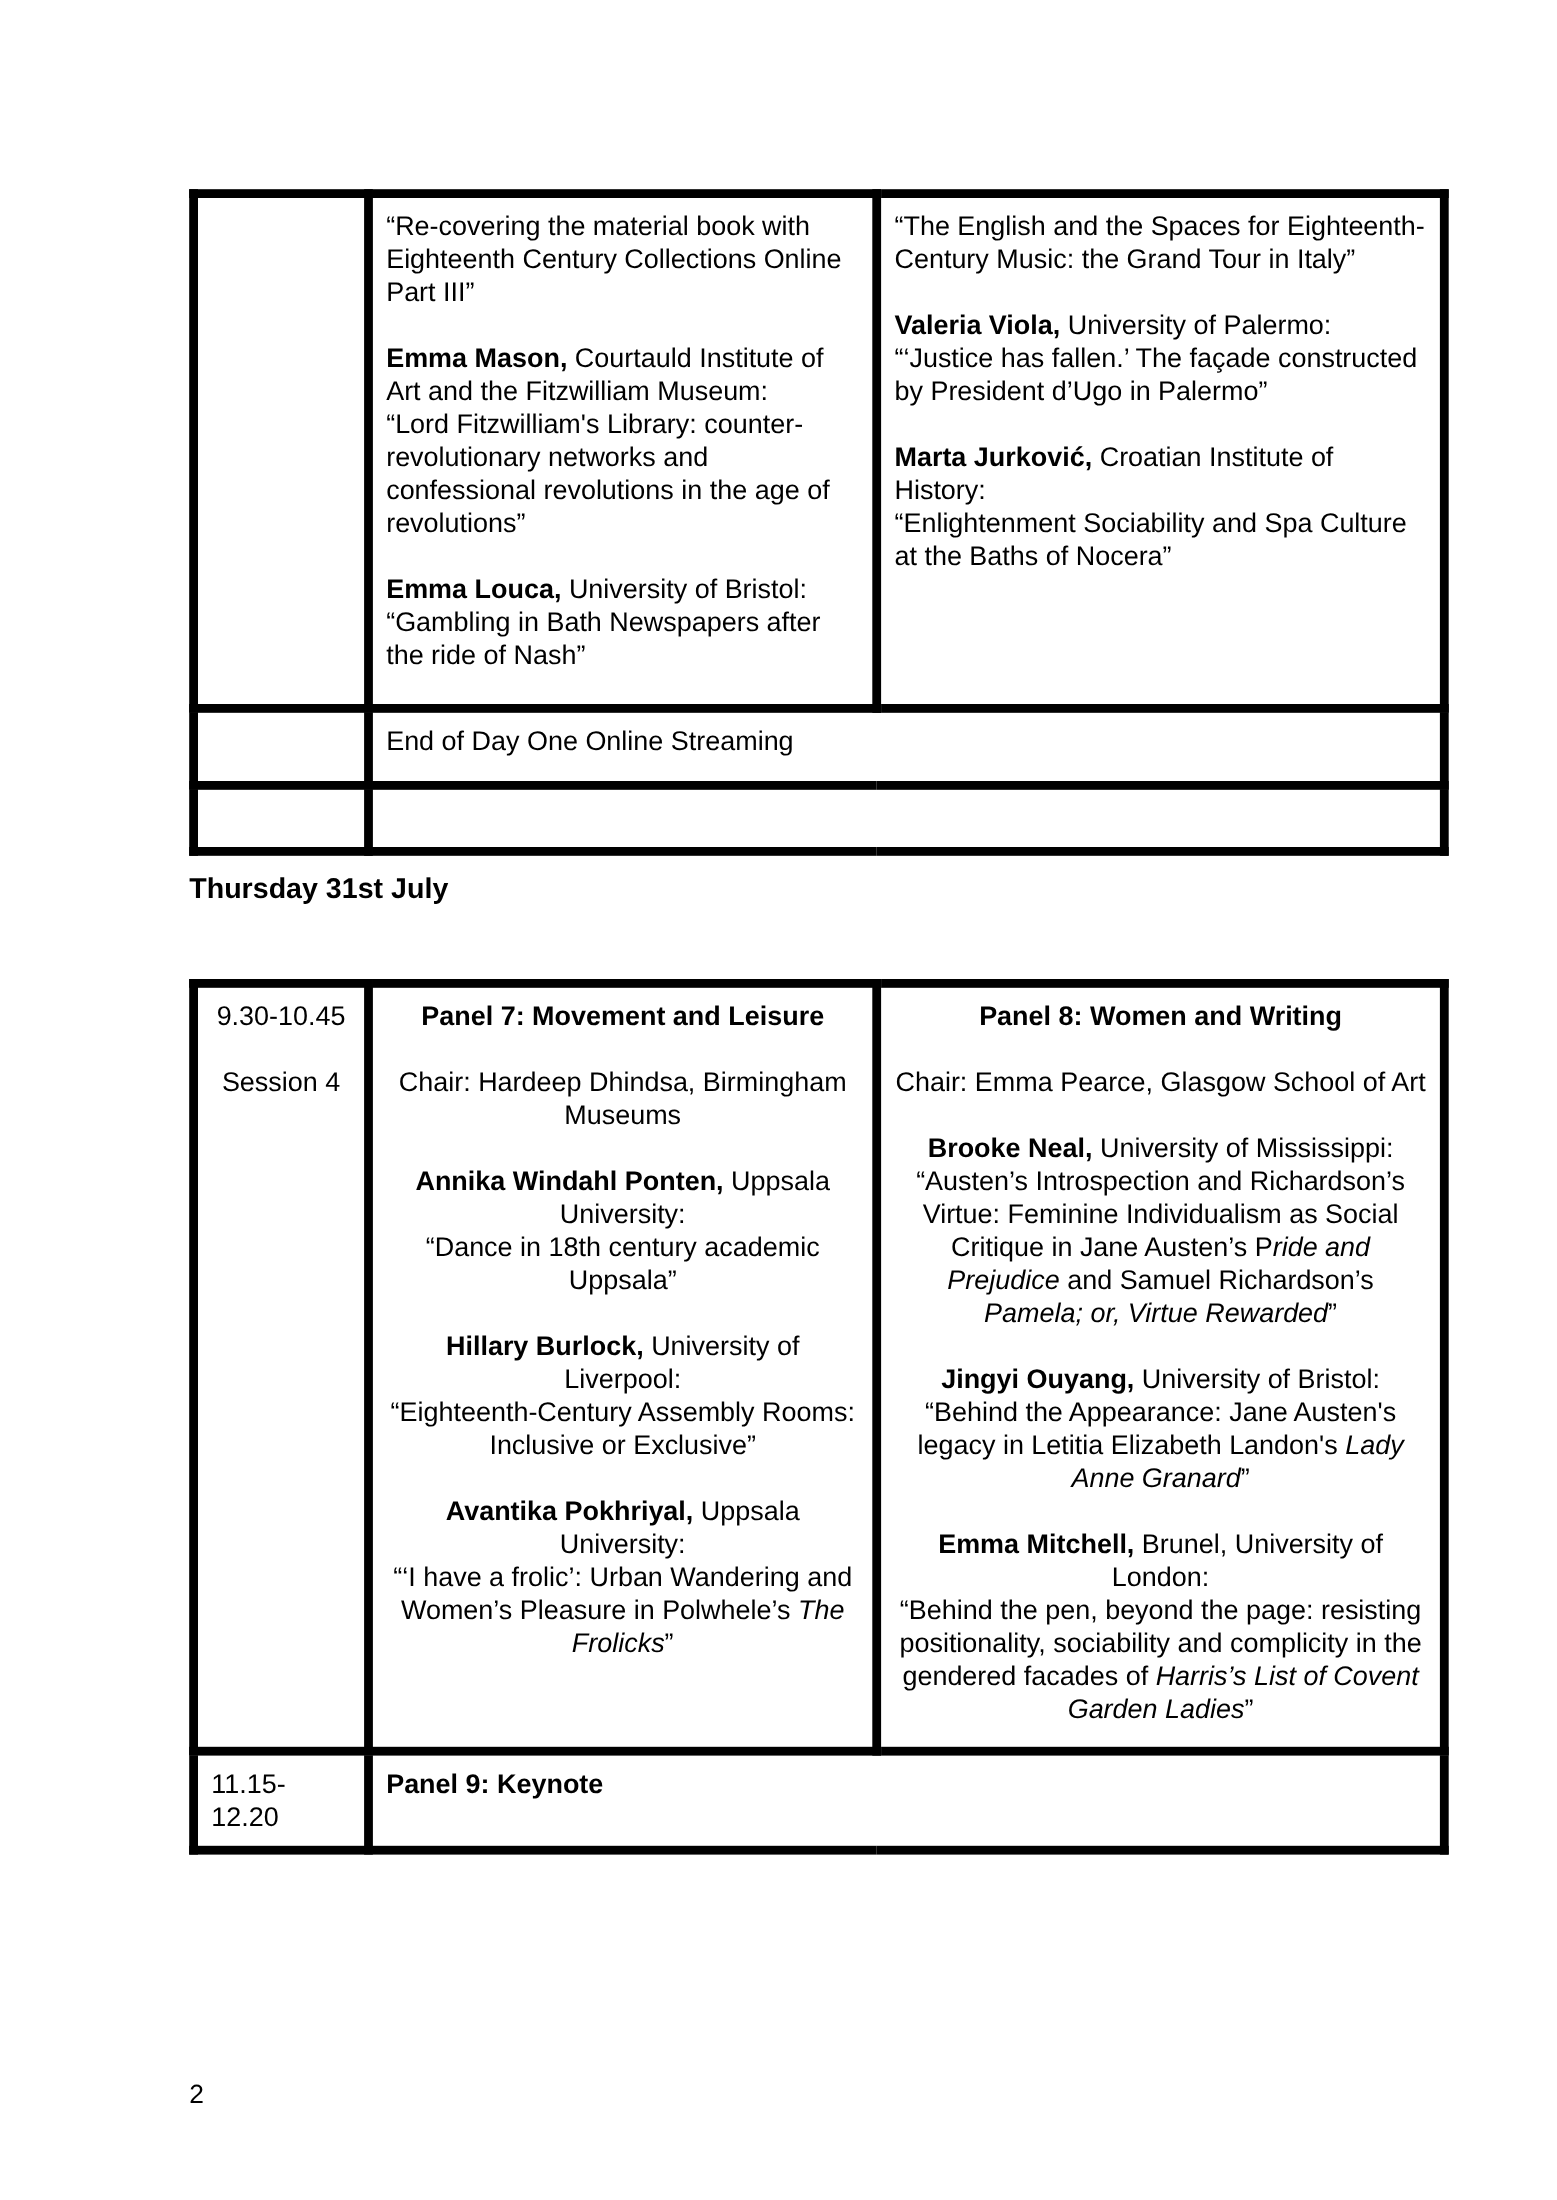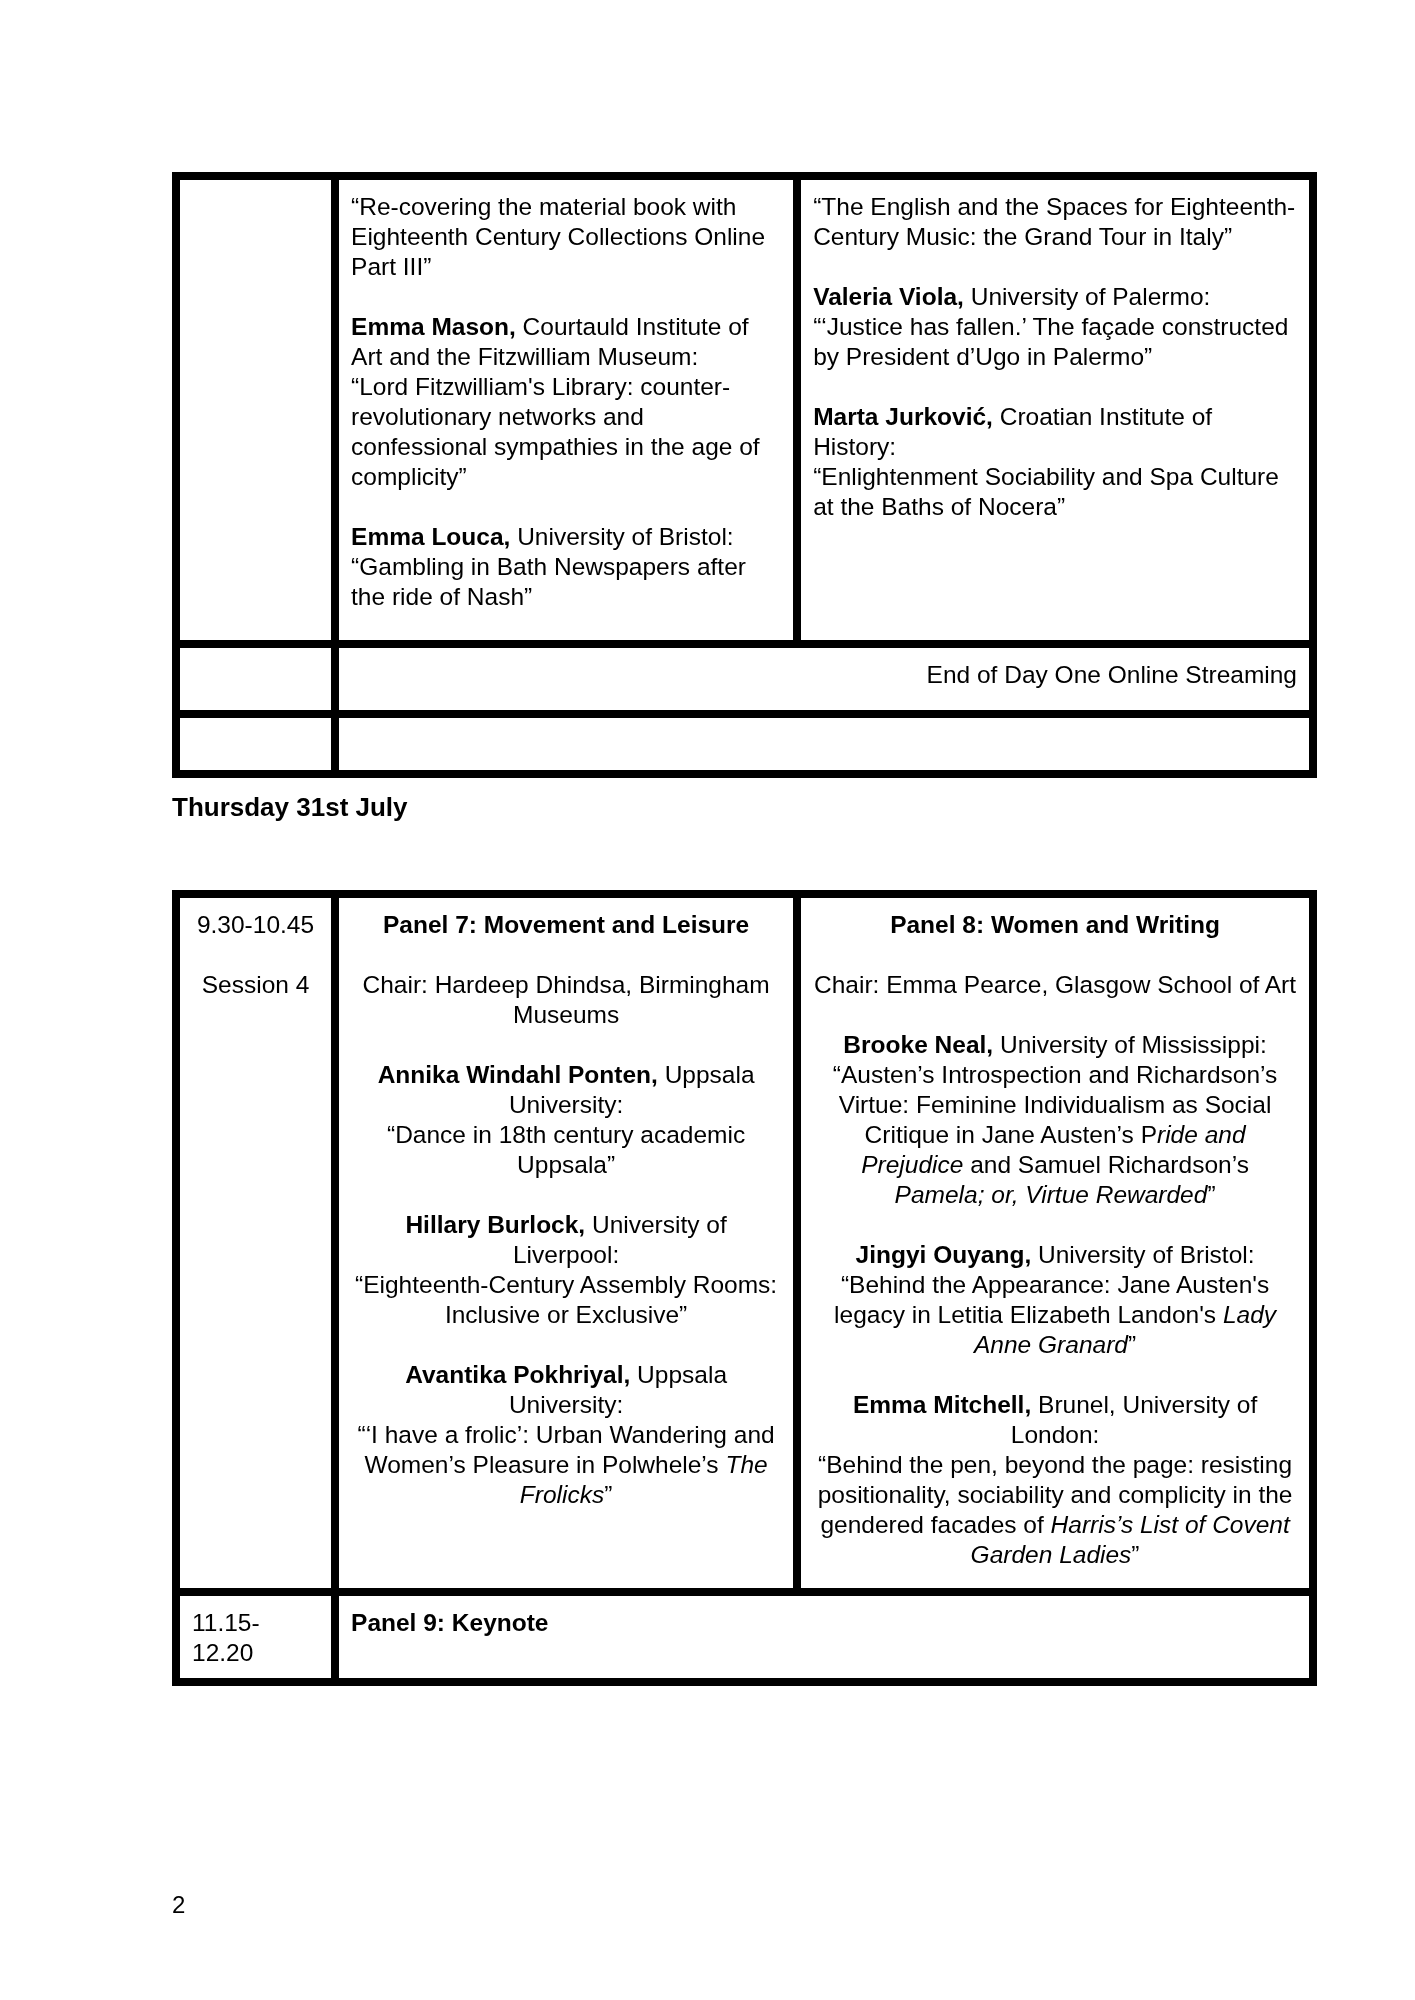--- a/index.html
+++ b/index.html
@@ -16,21 +16,21 @@
   .col-b { width: 480px; }
   p { margin: 0; }
   .gap { margin-top: 30px; }
   b { font-weight: bold; }
   i { font-style: italic; }
   .hdr { text-decoration: underline; }
   .day-heading {
     position: absolute; left: 172px; top: 792px; font-weight: bold; font-size: 26px;
   }
   .page-number { position: absolute; left: 172px; top: 1890px; font-size: 24px; }
-  .row-end td { height: 40px; text-align: right; }
+  .row-end td { height: 40px; }
   .row-empty td { height: 30px; }
   .row-break td { height: 60px; }
   .row-keynote td { height: 32px; }
   .row-head td { height: 30px; }
   .row-panels td { height: 668px; text-align: center; }
   .row-t1 td { height: 438px; }
 </style>
 </head>
 <body>
 
@@ -40,21 +40,21 @@
       <col class="col-a">
       <col class="col-b">
     </colgroup>
   <tbody>
       <tr class="row-t1">
     <td></td>
     <td>
       <p>“Re-covering the material book with Eighteenth Century Collections Online Part III”</p>
       <p class="gap">
         <b>Emma Mason,</b><span> Courtauld Institute of Art and the Fitzwilliam Museum:</span><br>
-        <span>“Lord Fitzwilliam's Library: counter-revolutionary networks and confessional sympathies in the age of complicity”</span>
+        <span>“Lord Fitzwilliam's Library: counter-revolutionary networks and confessional revolutions in the age of revolutions”</span>
       </p>
       <p class="gap">
         <b>Emma Louca,</b><span> University of Bristol:</span><br>
         <span>“Gambling in Bath Newspapers after the ride of Nash”</span>
       </p>
     </td>
     <td>
       <p>“The English and the Spaces for Eighteenth-Century Music: the Grand Tour in Italy”</p>
       <p class="gap">
         <b>Valeria Viola,</b><span> University of Palermo:</span><br>

